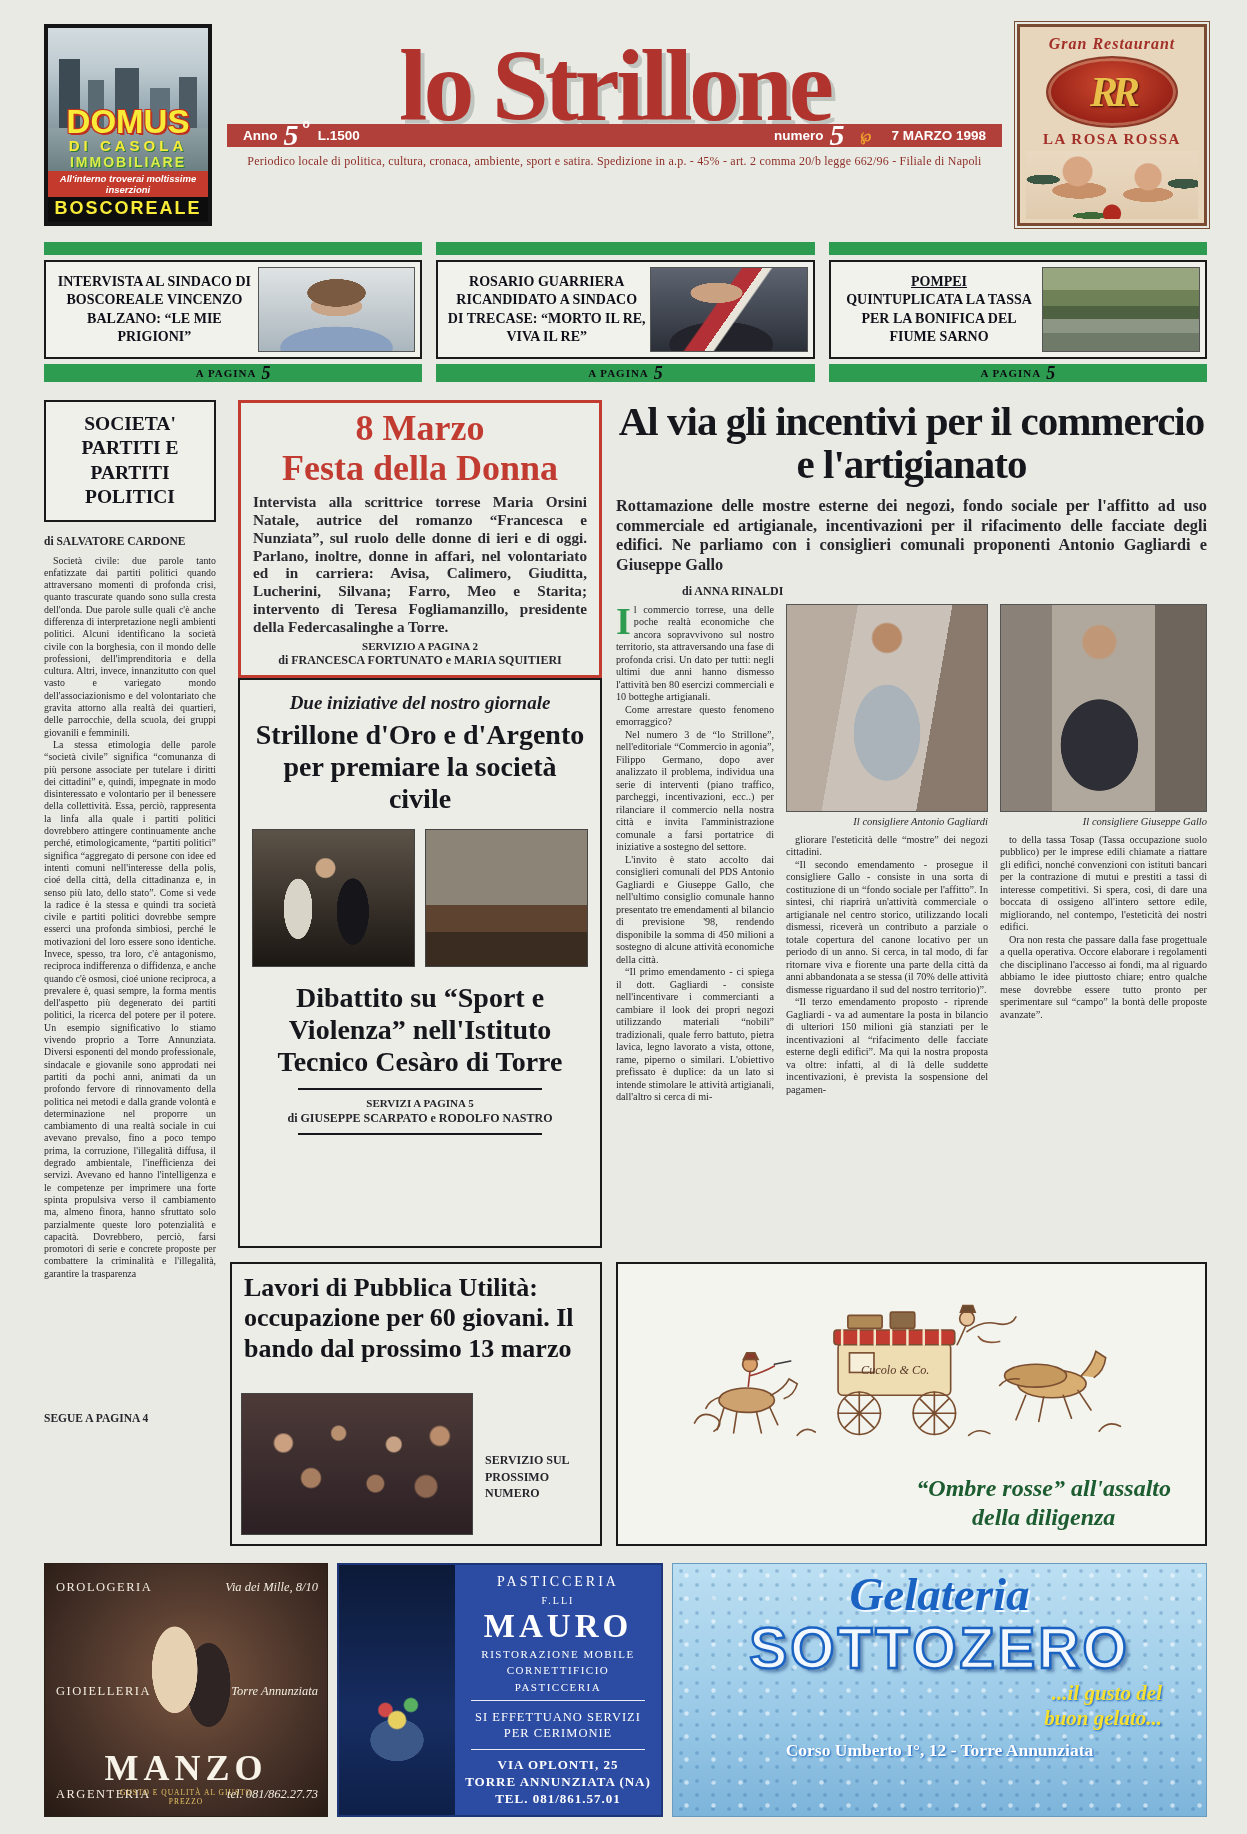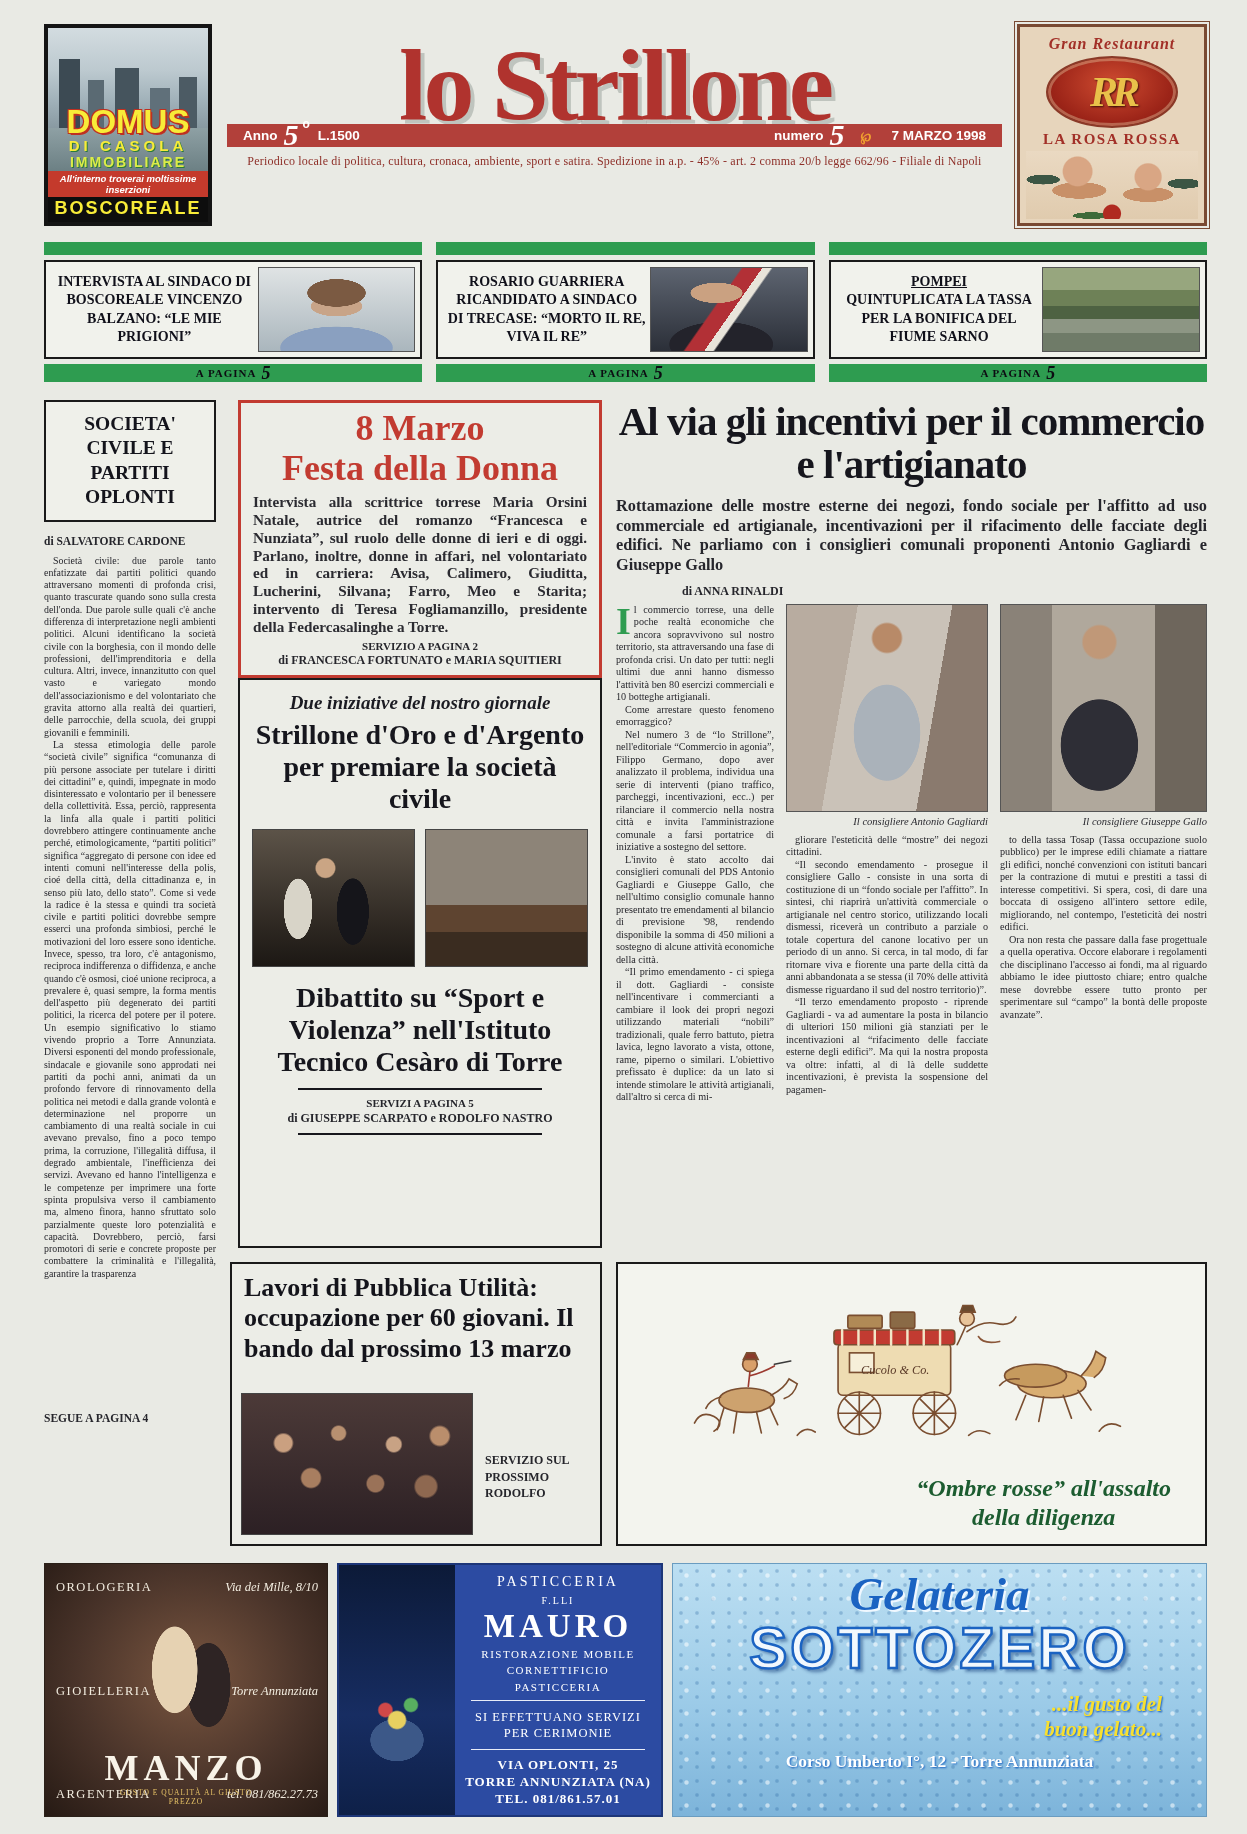--- a/index.html
+++ b/index.html
@@ -220,21 +220,21 @@
       radial-gradient(circle, rgba(255,255,255,.55) 1.6px, transparent 2.8px),
       radial-gradient(circle, rgba(40,100,160,.30) 1.2px, transparent 2.4px),
       linear-gradient(180deg,#bcdff2 0%,#9ccbe8 55%,#7db4da 100%);
     background-size:27px 23px, 16px 14px, 100% 100%; }
   .sotto-gelateria { font-style:italic; font-weight:bold; font-size:47px; color:#1b63c2; line-height:1.05;
     text-shadow:2px 2px 0 #f0f8ff; }
   .sotto-name { font-family:"Liberation Sans",sans-serif; font-weight:bold; font-size:57px; line-height:1.05;
     letter-spacing:3px; color:#f2f8fd; -webkit-text-stroke:2.5px #1b63c2;
     text-shadow:4px 4px 3px rgba(20,60,120,.45); }
   .sotto-tag { text-align:right; padding-right:44px; color:#f8e030; font-weight:bold; font-style:italic;
-    font-size:21px; line-height:1.2; text-shadow:1px 1px 2px #1b63c2; margin-top:13px; }
+    font-size:21px; line-height:1.2; text-shadow:1px 1px 2px #1b63c2; margin-top:2px; }
   .sotto-addr { color:#fff; font-weight:bold; font-size:17.5px; text-shadow:1px 1px 2px #1b63c2; margin-top:8px; }
 </style>
 </head>
 <body>
 
 <div class="page">
   <div class="content">
 
     <div class="header-row">
 
@@ -324,21 +324,21 @@
         <div class="teaser-foot">
           <span class="apagina">A PAGINA</span>
           <span class="apagina-num">5</span>
         </div>
       </div>
     </div>
 
     <div class="main">
 
       <div class="left-col">
-        <div class="left-title-box">SOCIETA' CIVILE E PARTITI OPLONTI</div>
+        <div class="left-title-box">SOCIETA' PARTITI E PARTITI POLITICI</div>
         <div class="left-byline">di SALVATORE CARDONE</div>
         <div class="left-body">
             <p>Società civile: due parole tanto enfatizzate dai partiti politici quando attraversano momenti di profonda crisi, quanto trascurate quando sono sulla cresta dell'onda. Due parole sulle quali c'è anche differenza di interpretazione negli ambienti politici. Alcuni identificano la società civile con la borghesia, con il mondo delle professioni, dell'imprenditoria e della cultura. Altri, invece, innanzitutto con quel vasto e variegato mondo dell'associazionismo e del volontariato che gravita attorno alla realtà dei quartieri, delle parrocchie, della scuola, dei gruppi giovanili e femminili.</p>
             <p>La stessa etimologia delle parole “società civile” significa “comunanza di più persone associate per tutelare i diritti dei cittadini” e, quindi, impegnate in modo disinteressato e volontario per il benessere della collettività. Essa, perciò, rappresenta la linfa alla quale i partiti politici dovrebbero attingere continuamente anche perché, etimologicamente, “partiti politici” significa “aggregato di persone con idee ed intenti comuni nell'interesse della polis, cioé della città, della cittadinanza e, in senso più lato, dello stato”. Come si vede la radice è la stessa e quindi tra società civile e partiti politici dovrebbe sempre esserci una profonda simbiosi, perché le motivazioni del loro essere sono identiche. Invece, spesso, tra loro, c'è antagonismo, reciproca indifferenza o diffidenza, e anche quando c'è osmosi, cioé unione reciproca, a prevalere è, quasi sempre, la forma mentis dell'aspetto più degenerato dei partiti politici, la ricerca del potere per il potere. Un esempio significativo lo stiamo vivendo proprio a Torre Annunziata. Diversi esponenti del mondo professionale, sindacale e giovanile sono approdati nei partiti da pochi anni, animati da un profondo fervore di rinnovamento della politica nei metodi e dalla grande volontà e determinazione nel proporre un cambiamento di una realtà sociale in cui avevano prevalso, fino a poco tempo prima, la corruzione, l'illegalità diffusa, il degrado ambientale, l'inefficienza dei servizi. Avevano ed hanno l'intelligenza e le competenze per imprimere una forte spinta propulsiva verso il cambiamento ma, almeno finora, hanno sfruttato solo parzialmente queste loro potenzialità e capacità. Dovrebbero, perciò, farsi promotori di serie e concrete proposte per combattere la criminalità e l'illegalità, garantire la trasparenza</p>
           </div>
         <div class="left-more">SEGUE A PAGINA 4</div>
       </div>
 
       <div class="right-wrap">
         <div class="top-zone">
@@ -402,21 +402,21 @@
         </div>
 
         <div class="bottom-zone">
 
           <div class="lavori-box">
             <div class="lavori-head">Lavori di Pubblica Utilità: occupazione per 60 giovani. Il bando dal prossimo 13 marzo</div>
             <div class="lavori-bottom">
               <div class="lavori-photo"></div>
               <div class="lavori-serv">SERVIZIO SUL
 PROSSIMO
-RODOLFO</div>
+NUMERO</div>
             </div>
           </div>
 
           <div class="cartoon-box">
             <svg class="cartoon-svg" viewBox="0 0 580 250">
               <g stroke="#7a4e30" stroke-width="2" fill="none" stroke-linecap="round">
 
                 <path d="M24,190 q8,-16 24,-8 q14,8 0,18 M150,205 q10,-12 22,-4"></path>
                 <path d="M360,205 q12,-10 26,-2 M520,200 q10,-14 26,-6"></path>
 

